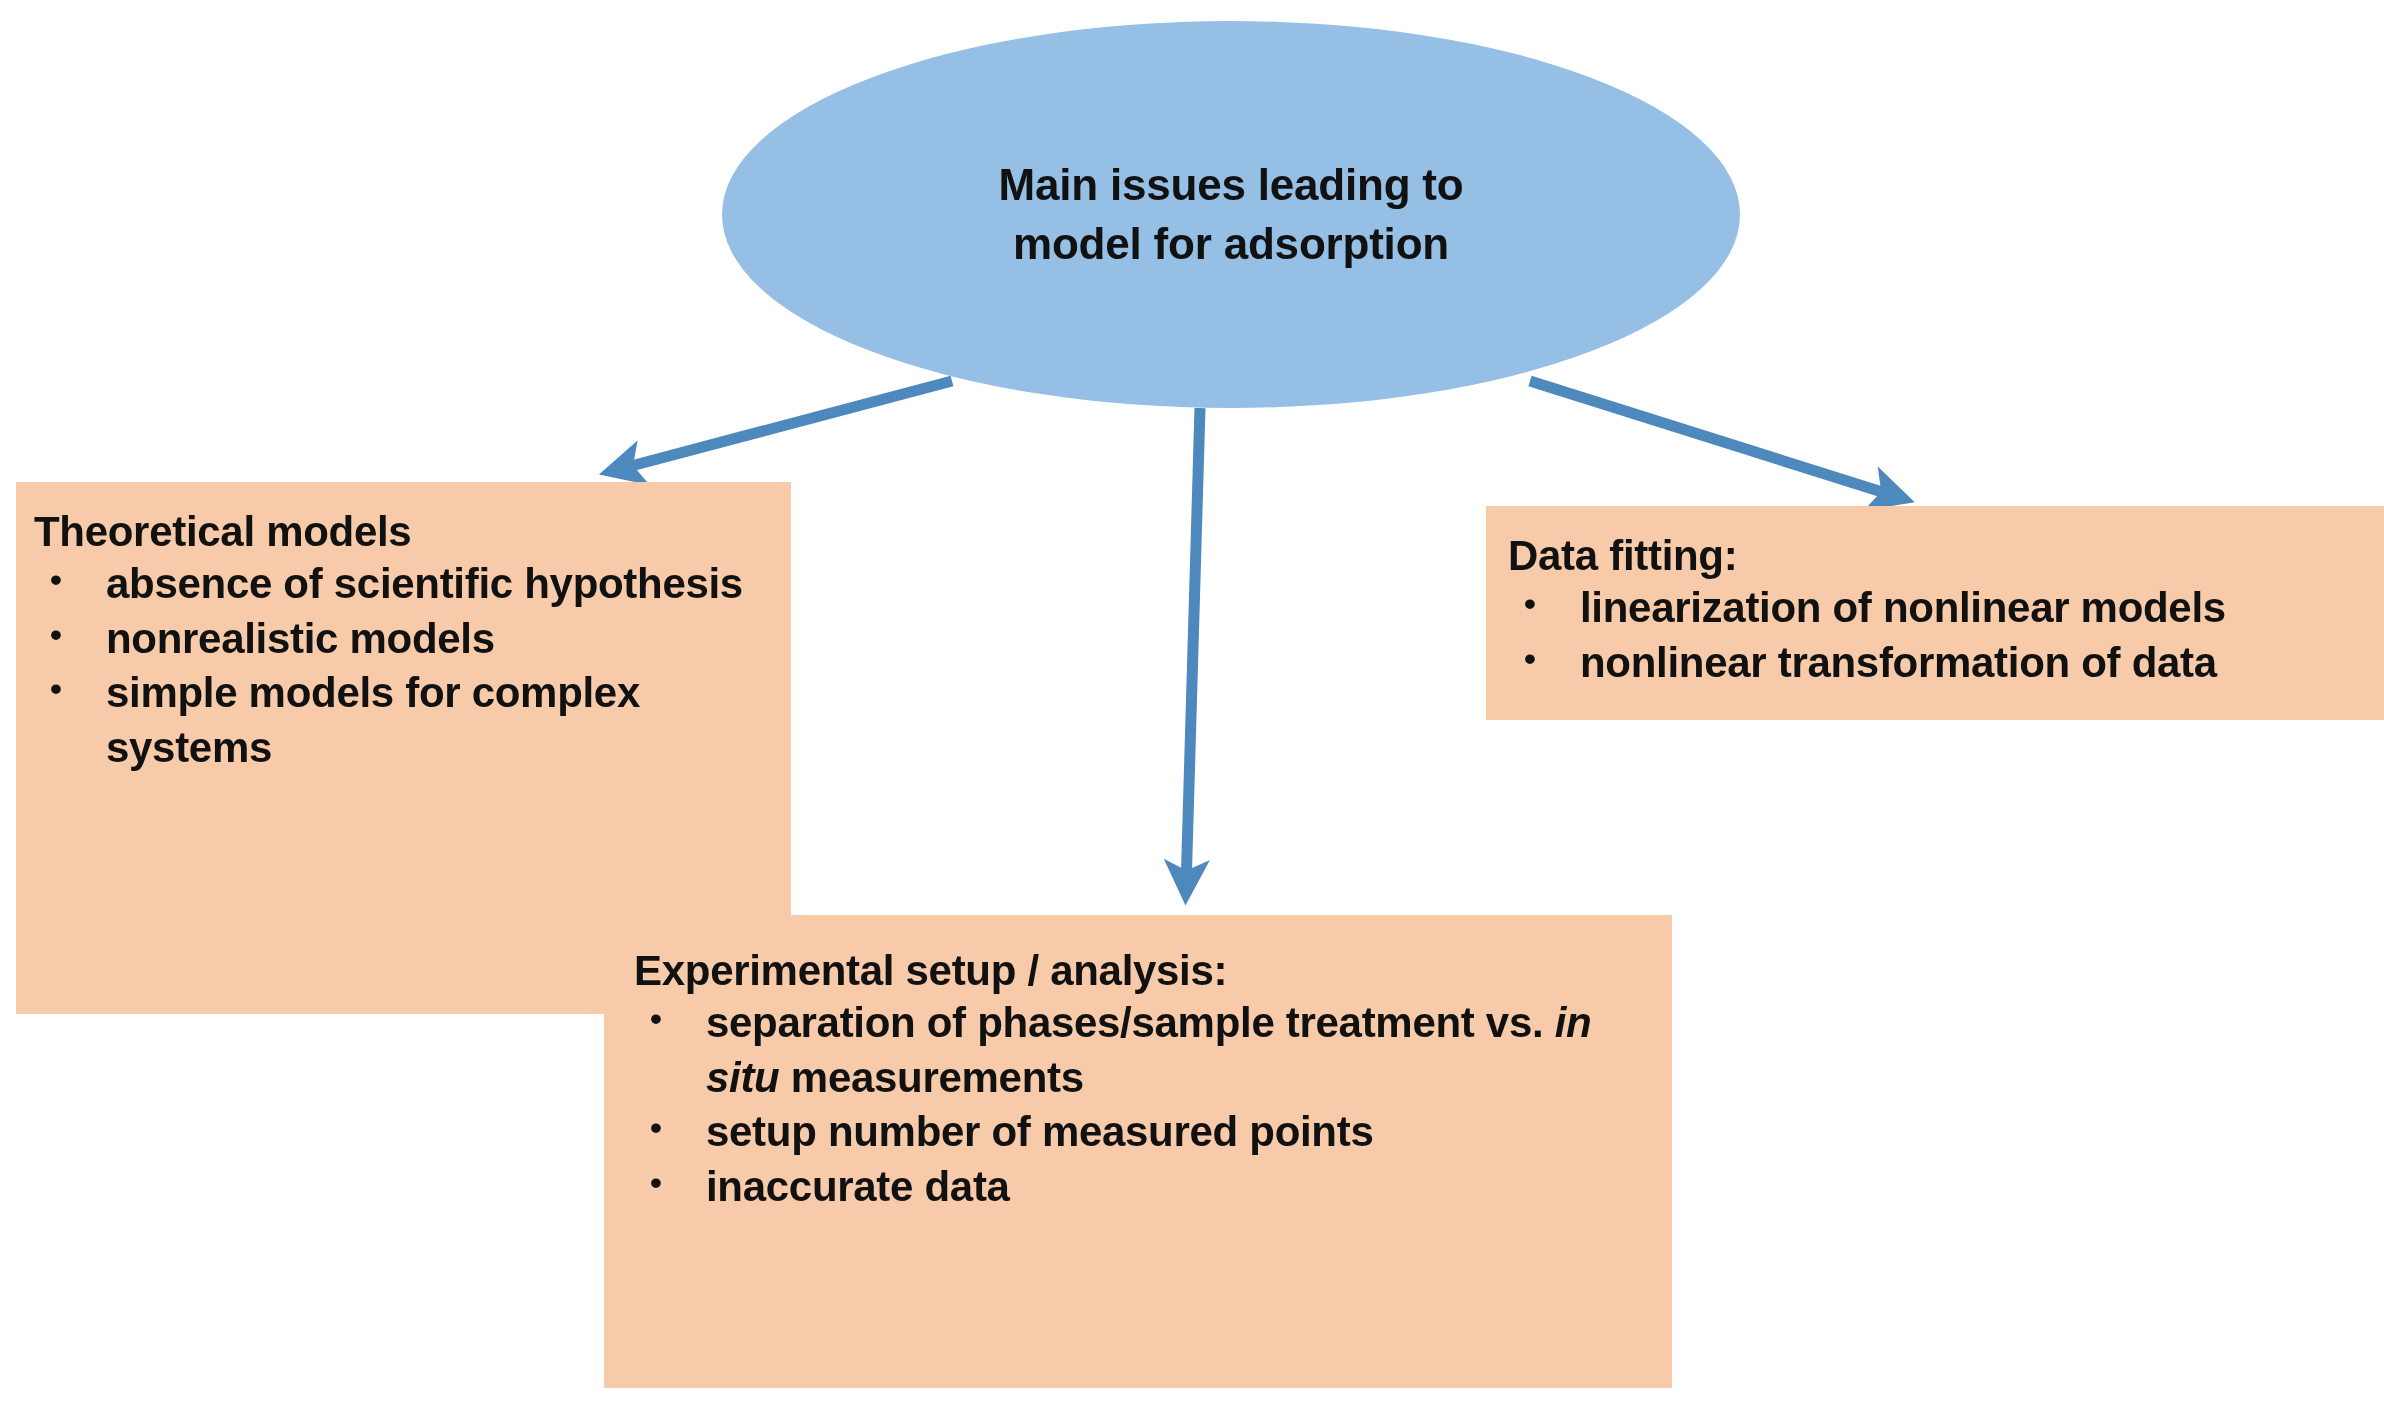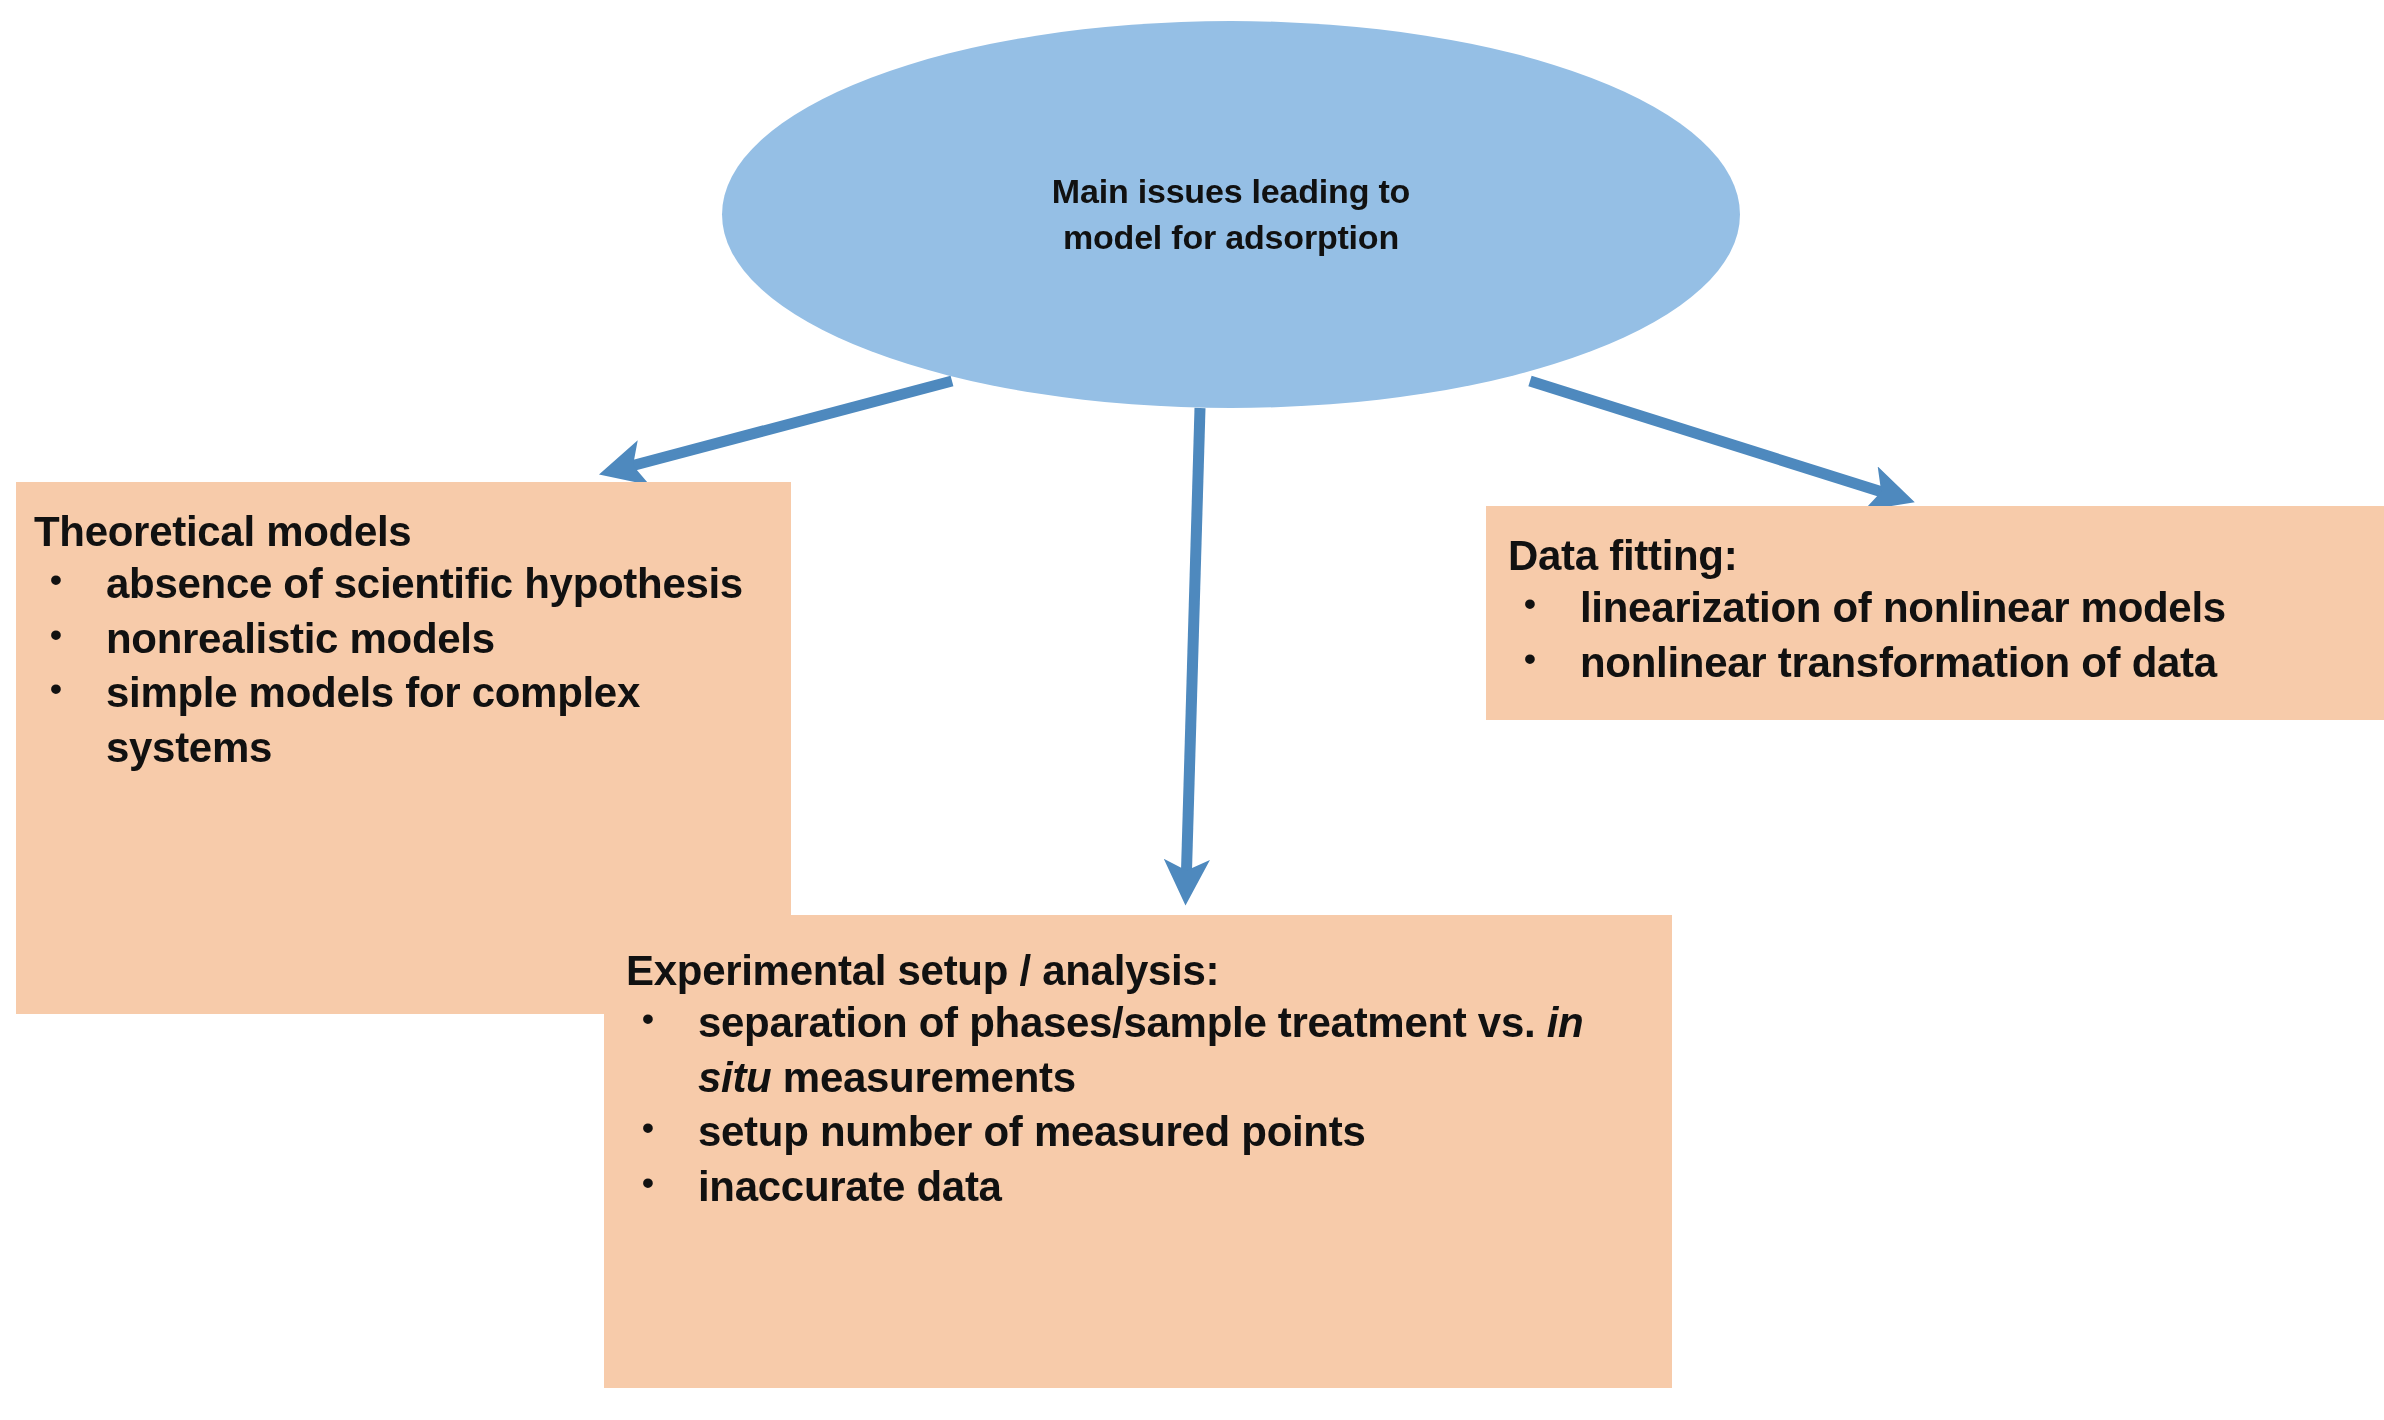--- a/index.html
+++ b/index.html
@@ -29,21 +29,21 @@
     border-radius: 50% / 50%;
     display: flex;
     align-items: center;
     justify-content: center;
     box-sizing: border-box;
     padding: 0 120px;
   }
   .ellipse-text {
     text-align: center;
     font-weight: bold;
-    font-size: 34px;
+    font-size: 44px;
     line-height: 1.33;
     color: #111111;
     letter-spacing: -0.2px;
   }
 
   
   .box {
     position: absolute;
     background: #F7CBAA;
     box-sizing: border-box;
@@ -79,21 +79,21 @@
   }
   .ital { font-style: italic; }
 
   
   #box-theoretical {
     left: 16px;  top: 482px;  width: 775px; height: 532px;
     padding: 24px 16px 0 18px;
   }
   #box-experimental {
     left: 604px; top: 915px;  width: 1068px; height: 473px;
-    padding: 30px 16px 0 22px;
+    padding: 30px 16px 0 30px;
   }
   #box-datafitting {
     left: 1486px; top: 506px; width: 997px; height: 214px;
     padding: 24px 16px 0 22px;
   }
 
   
   #arrows {
     position: absolute;
     left: 0; top: 0;

